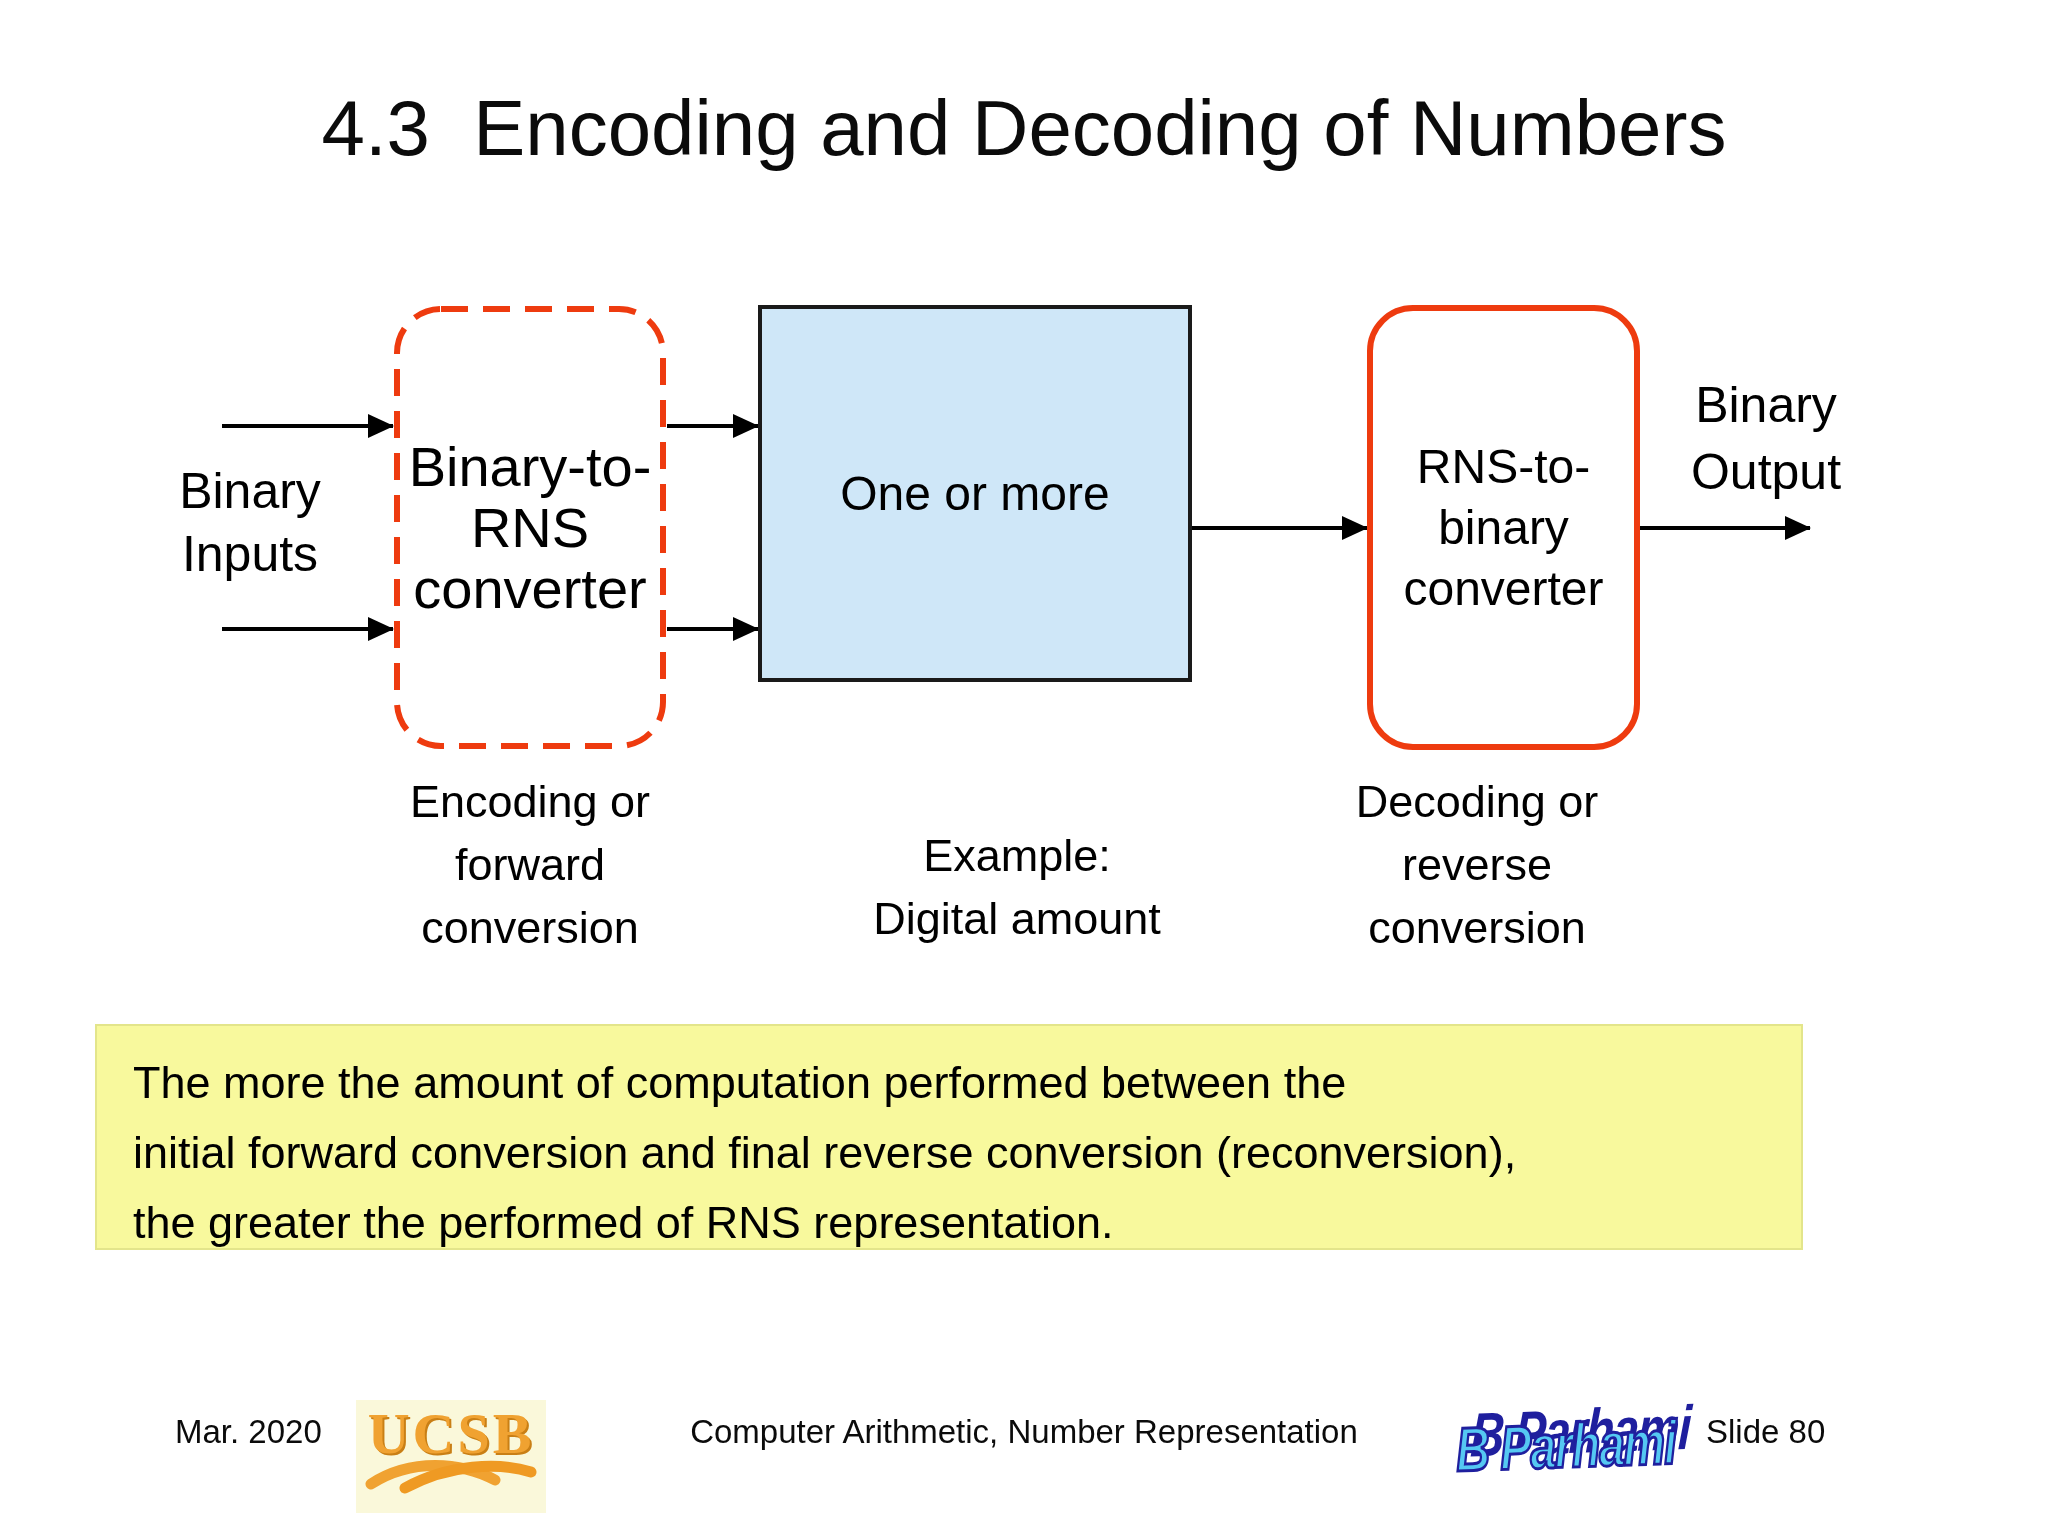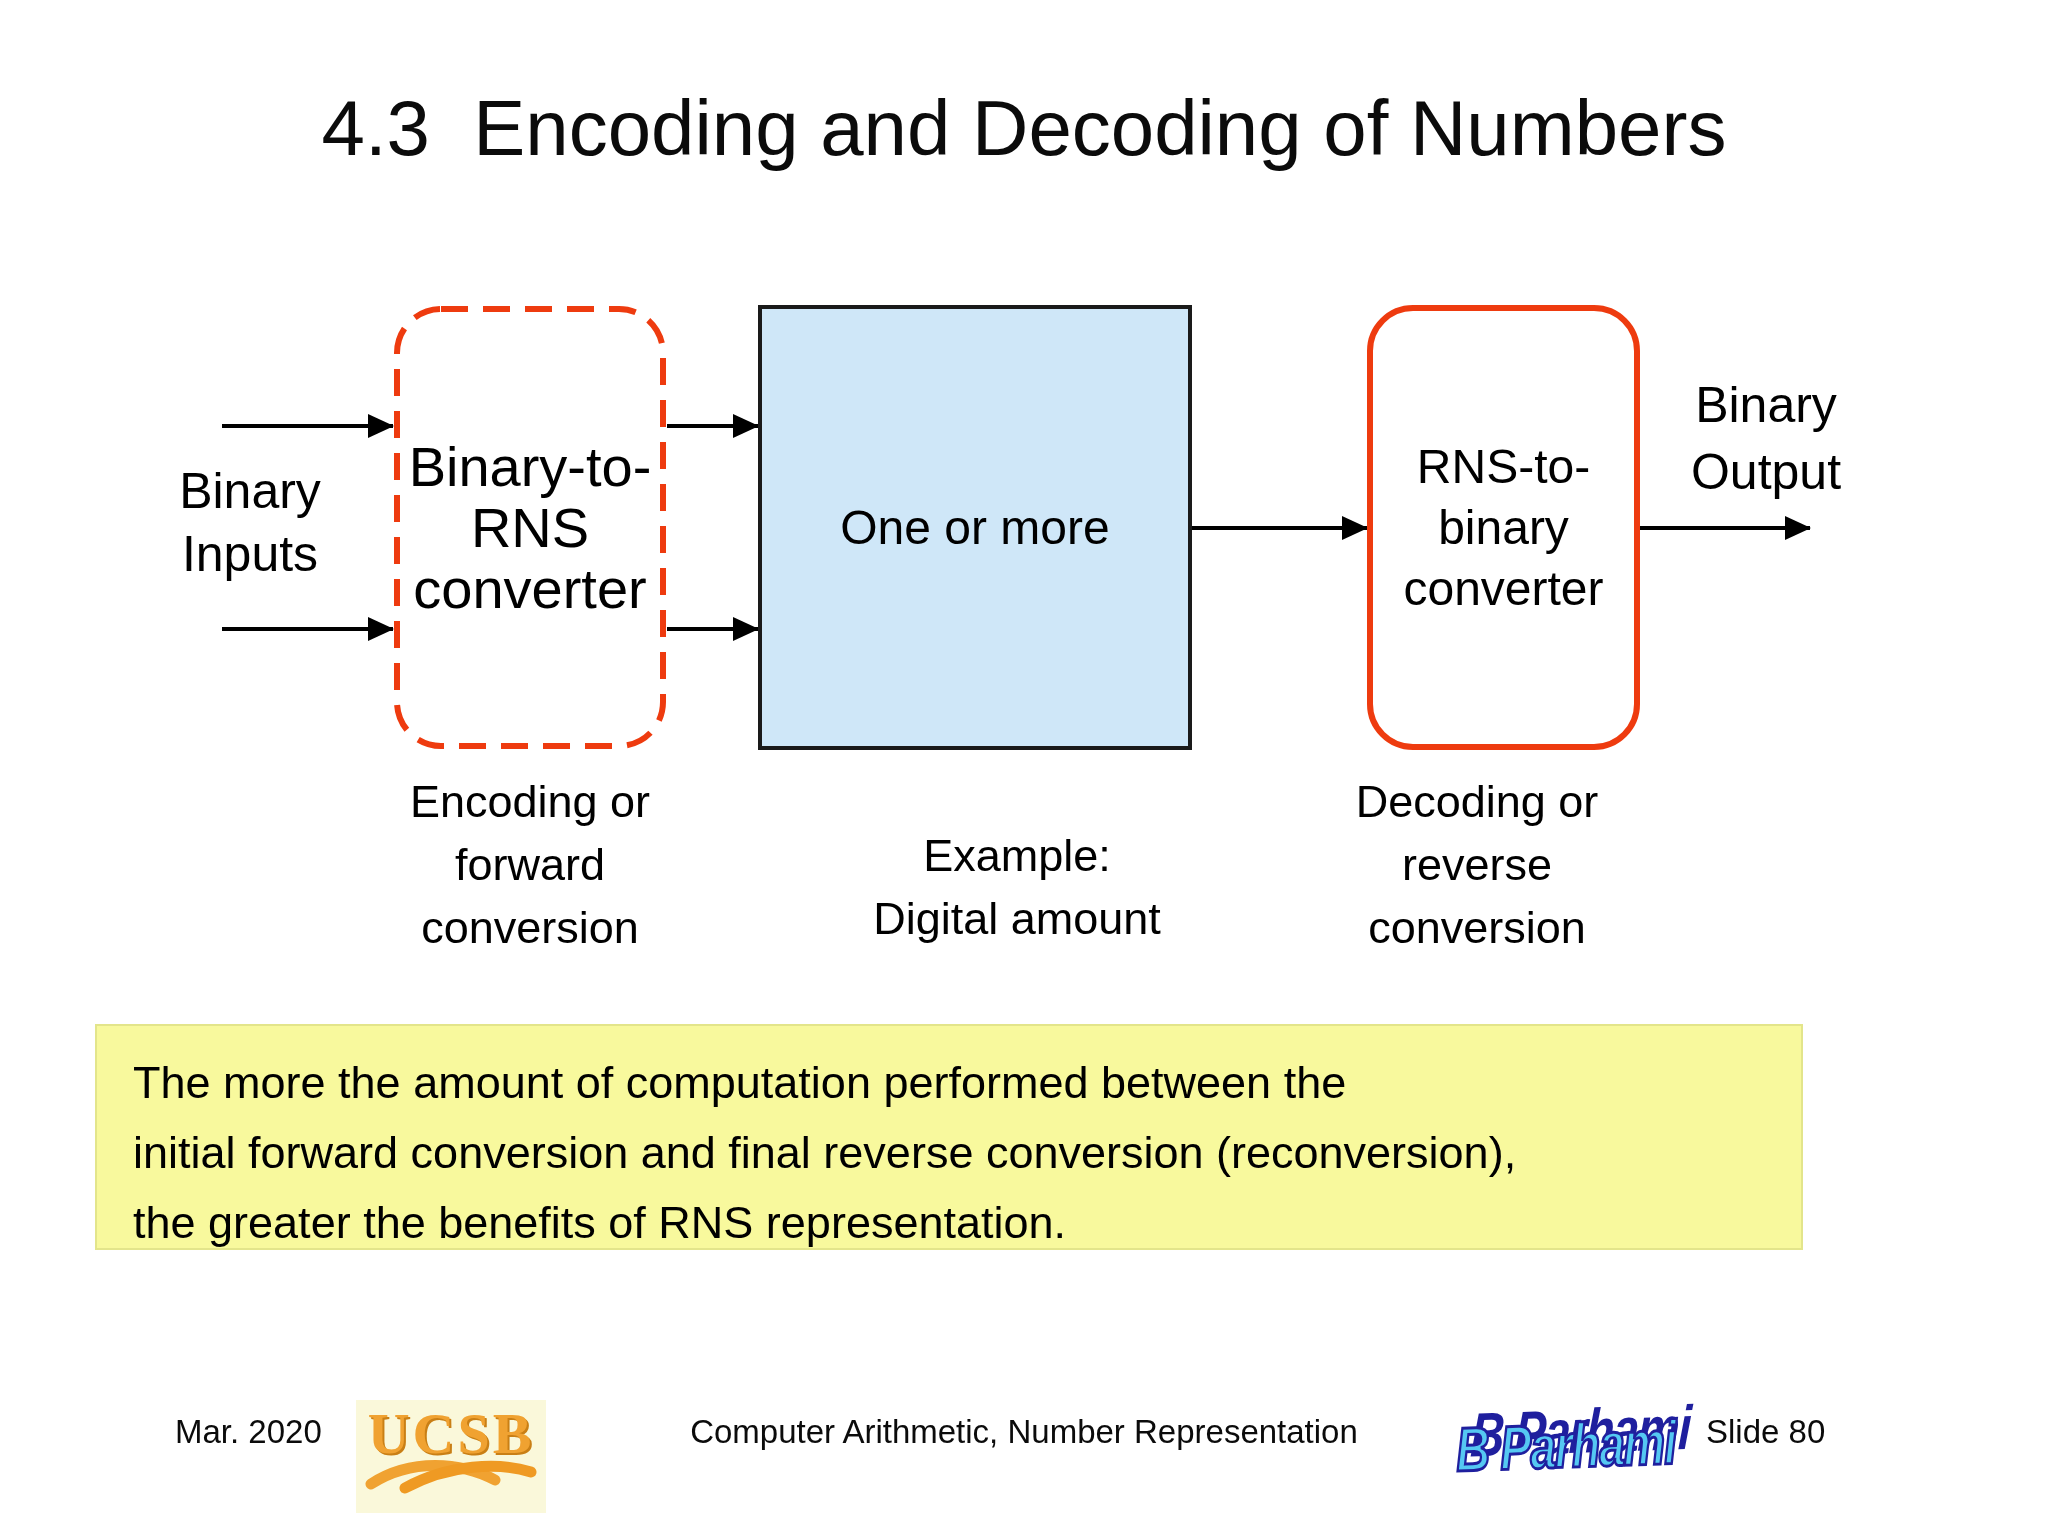--- a/index.html
+++ b/index.html
@@ -20,21 +20,21 @@
     width:0;height:0;border-left:26px solid #000;
     border-top:12px solid transparent;border-bottom:12px solid transparent;
   }
   .encoder-box{left:393px;top:305px;width:274px;height:445px;}
   .encoder-box svg{position:absolute;left:0;top:0;}
   .box-label{
     position:absolute;inset:0;display:flex;align-items:center;justify-content:center;
     text-align:center;font-size:56px;line-height:61px;
   }
   .ops-box{
-    left:758px;top:305px;width:434px;height:445px;
+    left:758px;top:305px;width:434px;height:377px;
     background:var(--ops-box-fill,#cfe7f8);border:4px solid #1a1a1a;box-sizing:border-box;
     display:flex;align-items:center;justify-content:center;text-align:center;
     font-size:48px;line-height:61px;
   }
   .decoder-box{
     left:1367px;top:305px;width:273px;height:445px;box-sizing:border-box;
     border:6px solid var(--accent-orange,#ee3b0f);border-radius:46px;
     display:flex;align-items:center;justify-content:center;text-align:center;
     font-size:48px;line-height:61px;
   }
@@ -131,21 +131,21 @@
 
   <div class="caption" style="left:1317px;top:770px;width:320px;">
     <div>Decoding or</div>
     <div>reverse</div>
     <div>conversion</div>
   </div>
 
   <div class="abs note-box">
     <div>The more the amount of computation performed between the</div>
     <div>initial forward conversion and final reverse conversion (reconversion),</div>
-    <div>the greater the benefits of RNS representation.</div>
+    <div>the greater the performed of RNS representation.</div>
   </div>
 
   <div class="abs footer-text" style="left:175px;top:1412px;">Mar. 2020</div>
 
   <div class="abs ucsb-logo">
     <div class="ucsb-letters">UCSB</div>
     <svg class="ucsb-swoosh" width="172" height="42" viewBox="0 0 172 42">
       <path d="M6 30 C 46 4, 96 8, 130 26" stroke="#f0a231" stroke-width="11" fill="none" stroke-linecap="round"></path>
       <path d="M40 34 C 84 10, 134 8, 166 18" stroke="#ef9a23" stroke-width="11" fill="none" stroke-linecap="round"></path>
     </svg>

